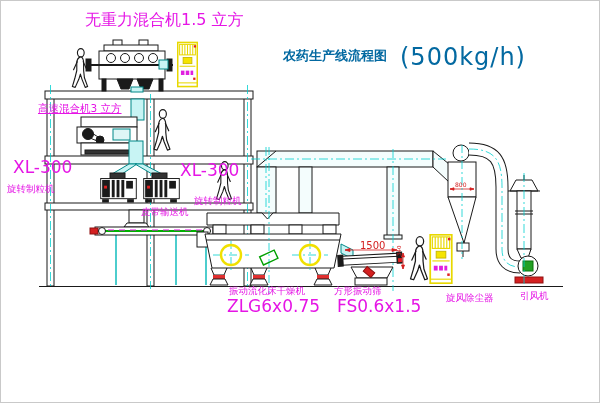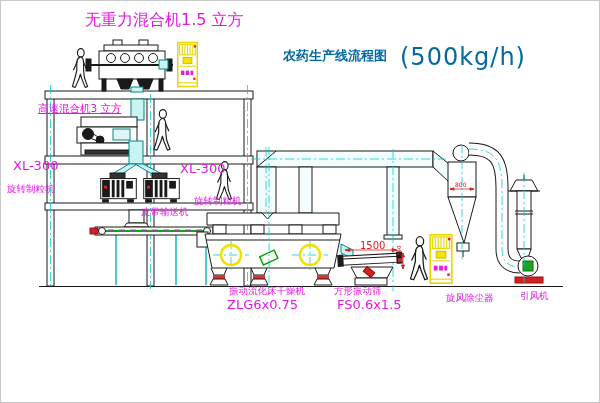--- a/index.html
+++ b/index.html
@@ -6,21 +6,21 @@
   #stage{position:relative;width:600px;height:403px;background:#fff;overflow:hidden;
          border:1px solid #c9c9c9;box-sizing:border-box;
          font-family:"DejaVu Sans","Liberation Sans",sans-serif;}
   #drawing{position:absolute;left:0;top:0;}
   .lbl{position:absolute;color:#e515e5;white-space:nowrap;line-height:1;z-index:3;}
   .dim{position:absolute;color:#d42020;white-space:nowrap;line-height:1;z-index:3;}
   #title{position:absolute;left:282px;top:42px;display:flex;align-items:center;gap:13px;
          color:#0369a1;z-index:3;white-space:nowrap;}
   #title .t-cn{font-size:13px;font-weight:bold;padding-bottom:3px;}
   #title .t-cap{font-size:24px;font-weight:400;letter-spacing:1px;}
-  .big-model{font-size:13px;}
+  .big-model{font-size:17px;}
   .small-cn{font-size:9.5px;}
 </style>
 </head>
 <body>
 
 <div id="stage">
 
 <svg id="drawing" width="600" height="403" viewBox="0 0 600 403">
 <defs>
   <symbol id="person" viewBox="0 0 26 56">

